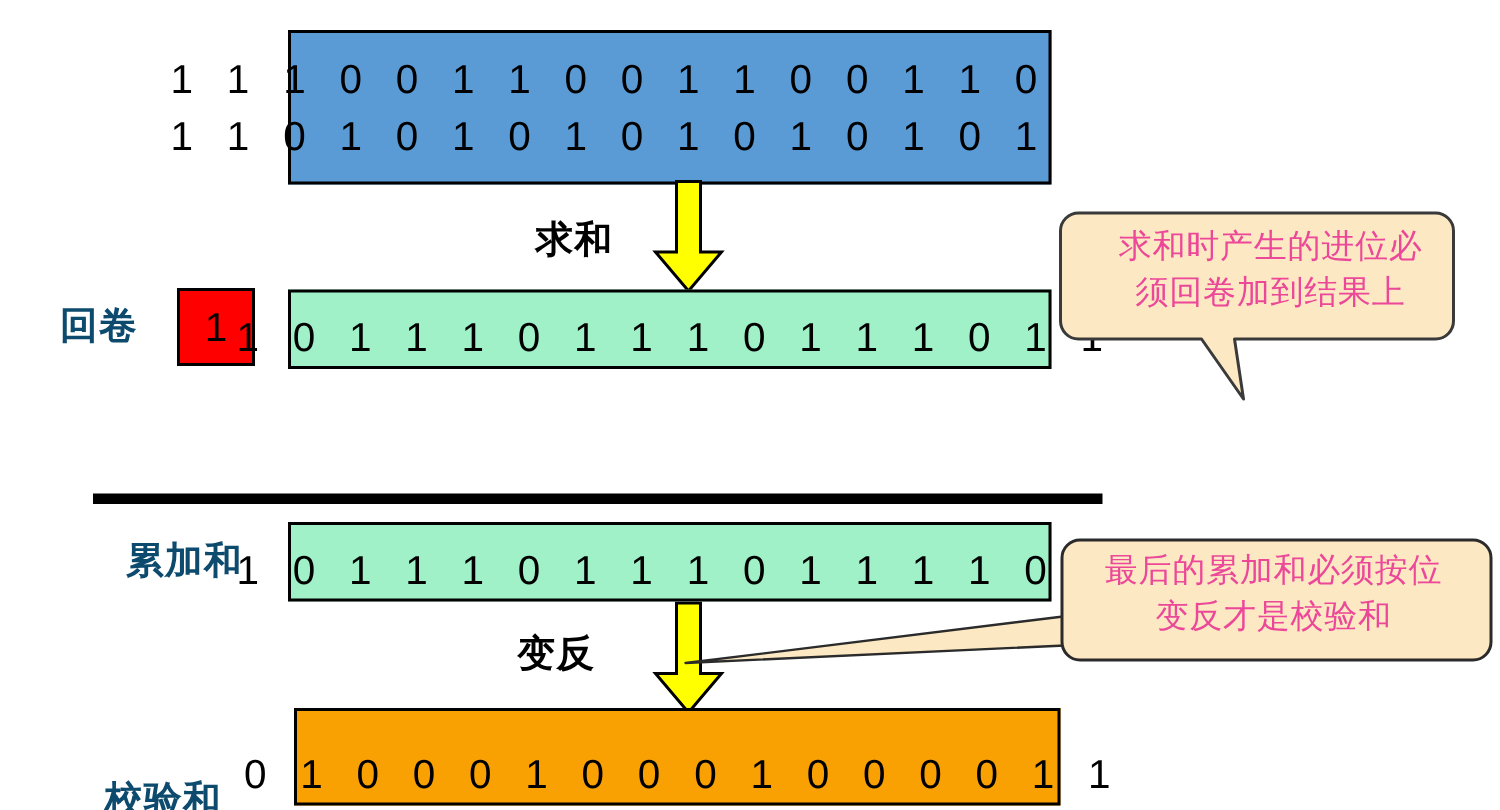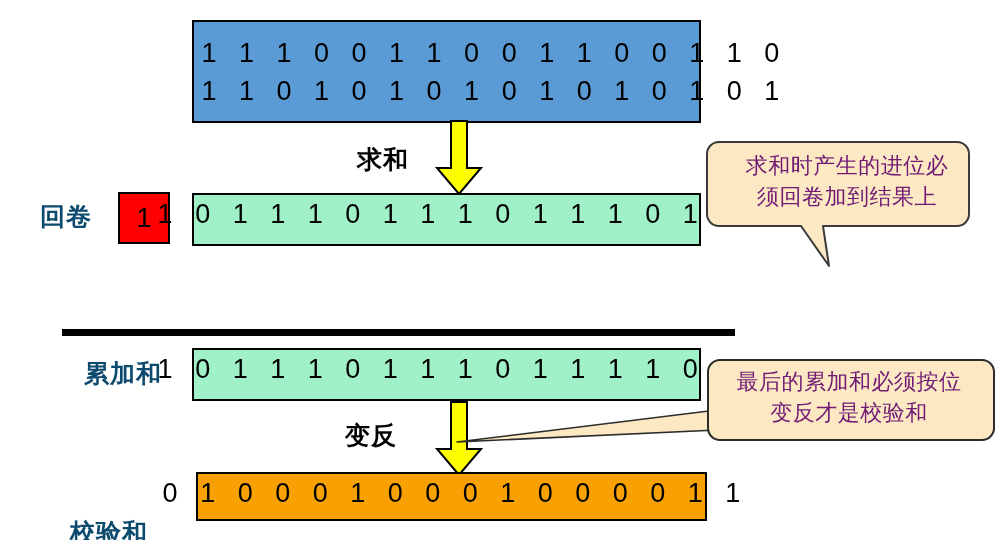--- a/index.html
+++ b/index.html
@@ -20,21 +20,21 @@
     width: 1000px;
     height: 540px;
   }
 
   
   .bitbox {
     position: absolute;
     border: 2px solid #000000;
     box-sizing: border-box;
     display: flex;
-    align-items: flex-start;
+    align-items: flex-end;
     justify-content: center;
   }
   .bitbox .bits {
     font-family: "Liberation Sans", "DejaVu Sans", sans-serif;
     font-size: 27px;
     line-height: 38px;
     color: #000000;
     letter-spacing: 7.5px;
     text-indent: 7.5px;
     white-space: pre;
@@ -50,21 +50,21 @@
   }
   #box-sum {
     left: 192px; top: 193px; width: 509px; height: 53px;
     background: #a0f0c8;
   }
   #box-total {
     left: 192px; top: 348px; width: 509px; height: 53px;
     background: #a0f0c8;
   }
   #box-checksum {
-    left: 196px; top: 472px; width: 511px; height: 49px;
+    left: 196px; top: 472px; width: 511px; height: 65px;
     background: #f9a003;
     border-width: 2px;
   }
 
   
   #box-carry {
     position: absolute;
     left: 118px; top: 192px;
     width: 52px; height: 52px;
     background: #ff0000;
@@ -118,24 +118,24 @@
   #arrow-sum    { left: 432px; top: 120px; }
   #arrow-invert { left: 432px; top: 401px; }
 
   
   .callout-svg { position: absolute; }
   #callout-wrap-svg  { left: 705px; top: 140px; }
   #callout-check-svg { left: 455px; top: 358px; }
 
   .callout-text {
     position: absolute;
-    font-family: Liberation Serif, serif;
+    font-family: Liberation Mono, monospace;
     font-size: 22px;
     line-height: 31px;
-    color: #701a75;
+    color: #ec4899;
     text-align: center;
     white-space: pre-line;
     letter-spacing: 0.5px;
   }
   #callout-wrap-text  { left: 722px; top: 150px; width: 250px; }
   #callout-check-text { left: 718px; top: 366px; width: 262px; }
 </style>
 </head>
 <body>
 

